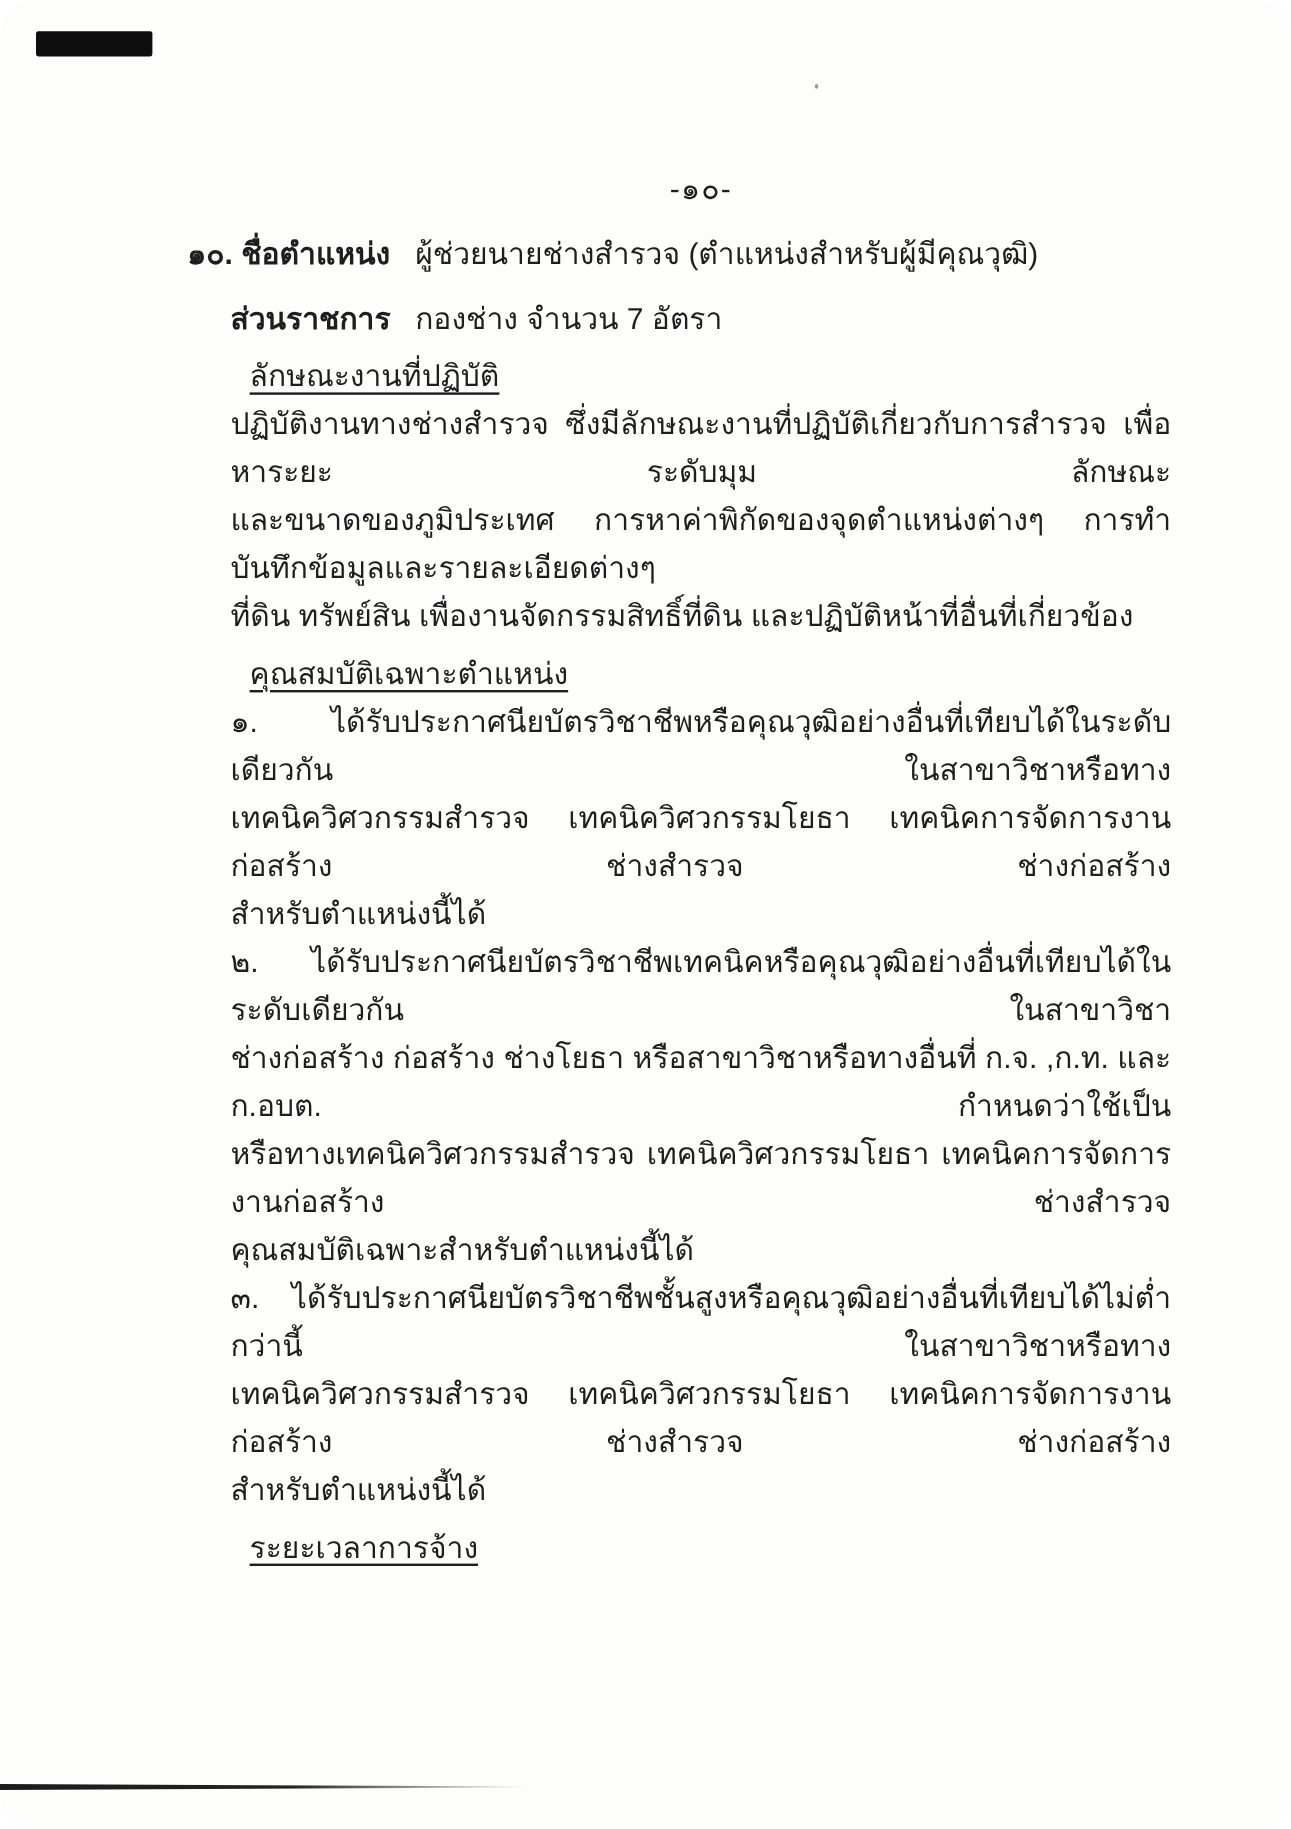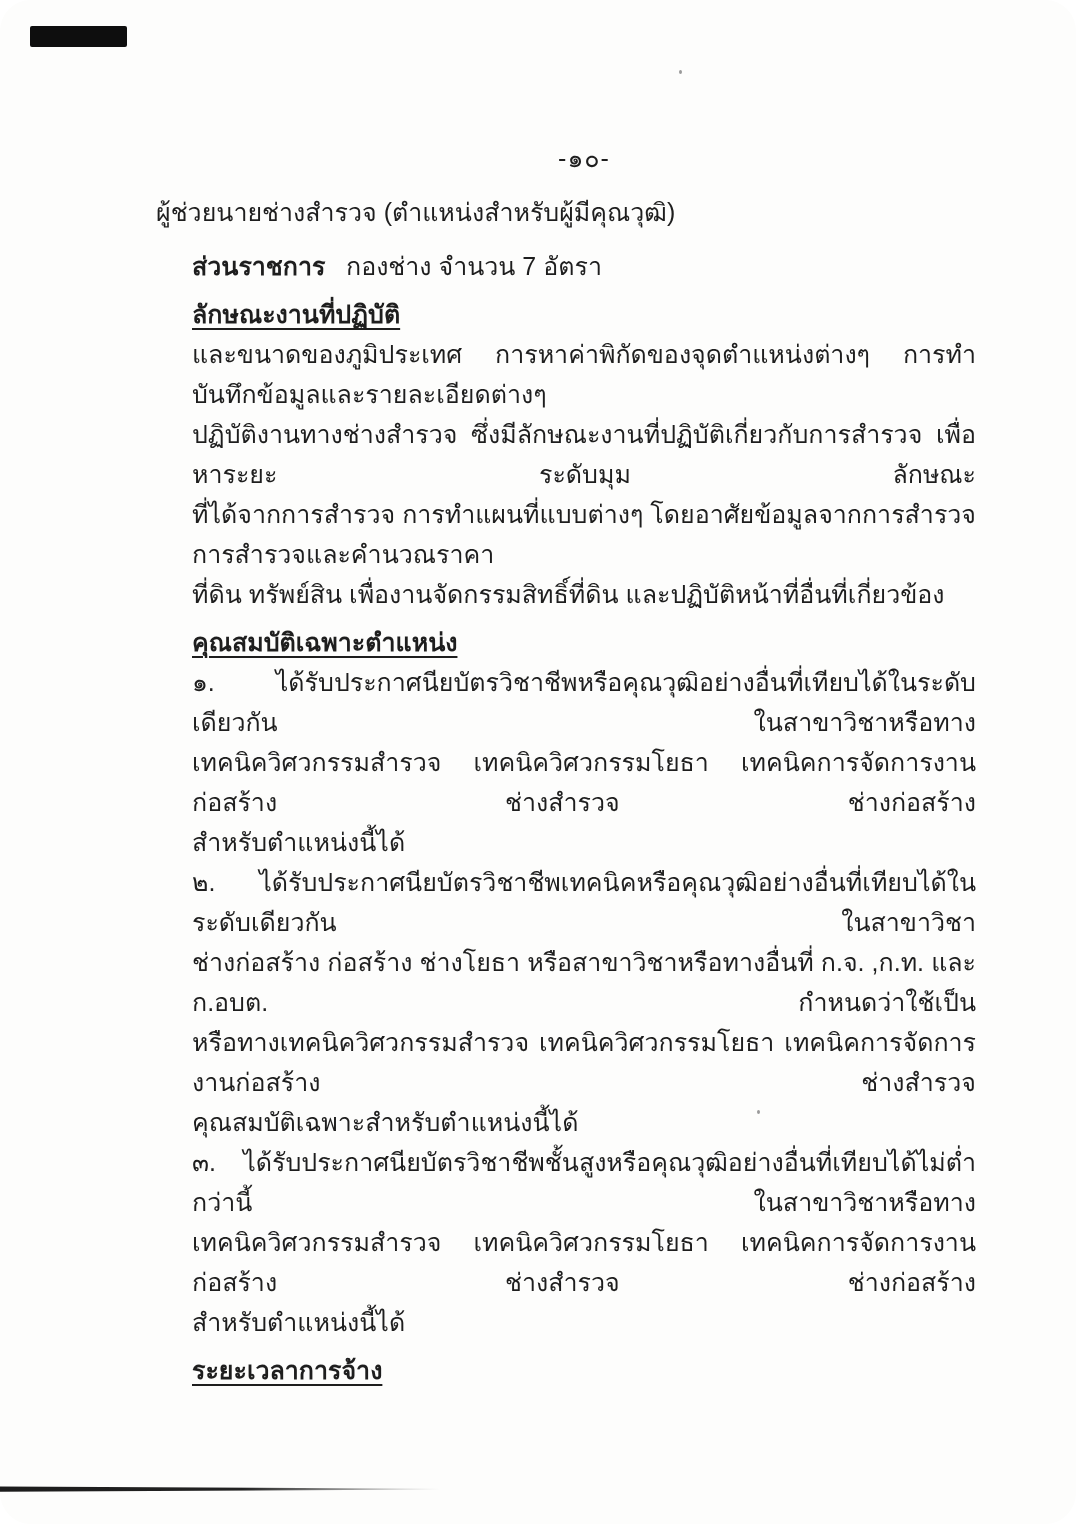--- a/index.html
+++ b/index.html
@@ -37,25 +37,26 @@
   .hrow {
     display: flex;
     margin-top: 14px;
   }
   .hrow-1 { margin-left: -36px; }
   .hrow-1 .hlabel { width: 190px; }
   .hrow-2 .hlabel { width: 154px; }
   .hlabel { font-weight: bold; flex: 0 0 auto; }
   .hvalue { flex: 1 1 auto; }
   .heading {
-    font-weight: bold;
+    font-weight: normal;
     text-decoration: underline;
     text-decoration-thickness: 2px;
     text-underline-offset: 5px;
     margin-top: 8px;
+    margin-left: 16px;
   }
   .para { margin-top: 0; }
   .scan-bar {
     position: absolute;
     left: 30px;
     top: 26px;
     width: 97px;
     height: 21px;
     background: #0e0e0e;
     border-radius: 2px;
@@ -86,33 +87,33 @@
 
   <div class="scan-bar"></div>
   <div class="speck speck-1"></div>
   <div class="speck speck-2"></div>
 
   <div class="content">
 
     <div class="line pageno">-๑๐-</div>
 
     <div class="hrow hrow-1">
+      <div class="hlabel line">๑๐. ชื่อตำแหน่ง</div>
       <div class="hvalue line">ผู้ช่วยนายช่างสำรวจ  (ตำแหน่งสำหรับผู้มีคุณวุฒิ)</div>
     </div>
 
     <div class="hrow hrow-2">
       <div class="hlabel line">ส่วนราชการ</div>
       <div class="hvalue line">กองช่าง  จำนวน 7 อัตรา</div>
     </div>
 
     <div class="heading line">ลักษณะงานที่ปฏิบัติ</div>
     <div class="para">
+      <div class="line full">ปฏิบัติงานทางช่างสำรวจ ซึ่งมีลักษณะงานที่ปฏิบัติเกี่ยวกับการสำรวจ  เพื่อหาระยะ ระดับมุม ลักษณะ</div>
       <div class="line full">และขนาดของภูมิประเทศ การหาค่าพิกัดของจุดตำแหน่งต่างๆ การทำบันทึกข้อมูลและรายละเอียดต่างๆ</div>
-      <div class="line full">ปฏิบัติงานทางช่างสำรวจ ซึ่งมีลักษณะงานที่ปฏิบัติเกี่ยวกับการสำรวจ  เพื่อหาระยะ ระดับมุม ลักษณะ</div>
-      <div class="line full">ที่ได้จากการสำรวจ การทำแผนที่แบบต่างๆ โดยอาศัยข้อมูลจากการสำรวจ การสำรวจและคำนวณราคา</div>
       <div class="line">ที่ดิน ทรัพย์สิน เพื่องานจัดกรรมสิทธิ์ที่ดิน และปฏิบัติหน้าที่อื่นที่เกี่ยวข้อง</div>
     </div>
 
     <div class="heading line">คุณสมบัติเฉพาะตำแหน่ง</div>
     <div class="para">
       <div class="line full">๑. ได้รับประกาศนียบัตรวิชาชีพหรือคุณวุฒิอย่างอื่นที่เทียบได้ในระดับเดียวกัน ในสาขาวิชาหรือทาง</div>
       <div class="line full">เทคนิควิศวกรรมสำรวจ เทคนิควิศวกรรมโยธา เทคนิคการจัดการงานก่อสร้าง ช่างสำรวจ ช่างก่อสร้าง</div>
       <div class="line">สำหรับตำแหน่งนี้ได้</div>
     </div>
     <div class="para">

